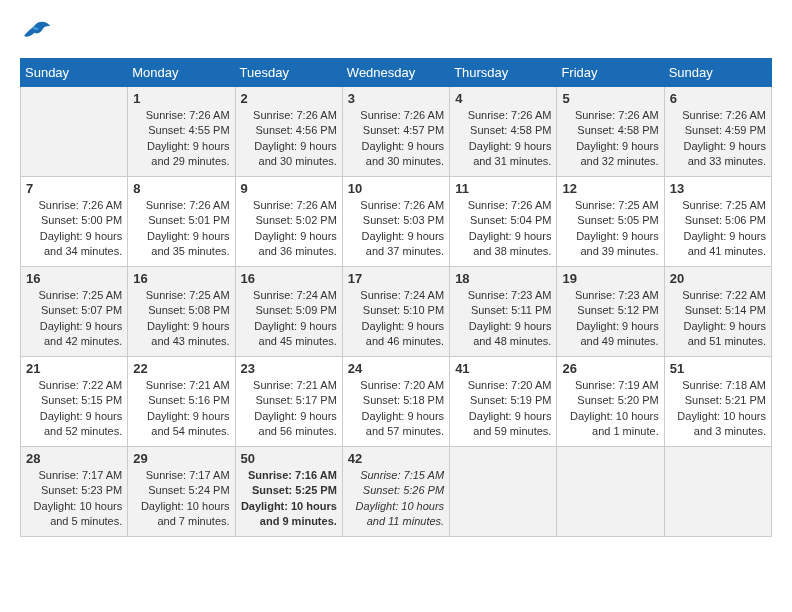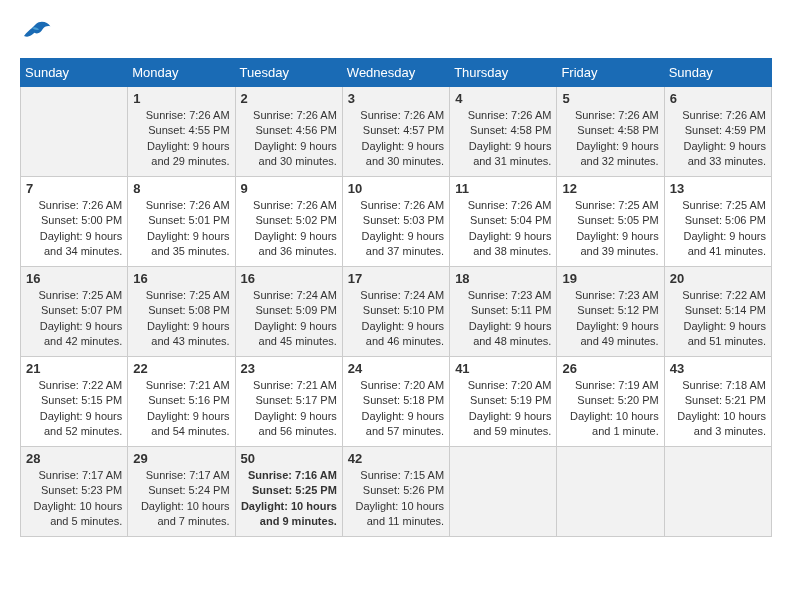--- a/index.html
+++ b/index.html
@@ -308,21 +308,21 @@
 and 59 minutes.</div>
         </td>
         <td>
           <span class="day-number">26</span>
           <div class="day-info" style="white-space: pre-line;">Sunrise: 7:19 AM
 Sunset: 5:20 PM
 Daylight: 10 hours
 and 1 minute.</div>
         </td>
         <td>
-          <span class="day-number">43</span>
+          <span class="day-number">51</span>
           <div class="day-info" style="white-space: pre-line;">Sunrise: 7:18 AM
 Sunset: 5:21 PM
 Daylight: 10 hours
 and 3 minutes.</div>
         </td>
       </tr>
       <tr>
         <td>
           <span class="day-number">28</span>
           <div class="day-info" style="white-space: pre-line;">Sunrise: 7:17 AM
@@ -339,21 +339,21 @@
         </td>
         <td>
           <span class="day-number">50</span>
           <div class="day-info" style="white-space: pre-line; font-weight: bold;">Sunrise: 7:16 AM
 Sunset: 5:25 PM
 Daylight: 10 hours
 and 9 minutes.</div>
         </td>
         <td>
           <span class="day-number">42</span>
-          <div class="day-info" style="white-space: pre-line;">Sunrise: 7:15 AM
+          <div class="day-info" style="white-space: pre-line; font-style: italic;">Sunrise: 7:15 AM
 Sunset: 5:26 PM
 Daylight: 10 hours
 and 11 minutes.</div>
         </td>
         <td></td>
         <td></td>
         <td></td>
       </tr>
     </tbody>
 </table>

